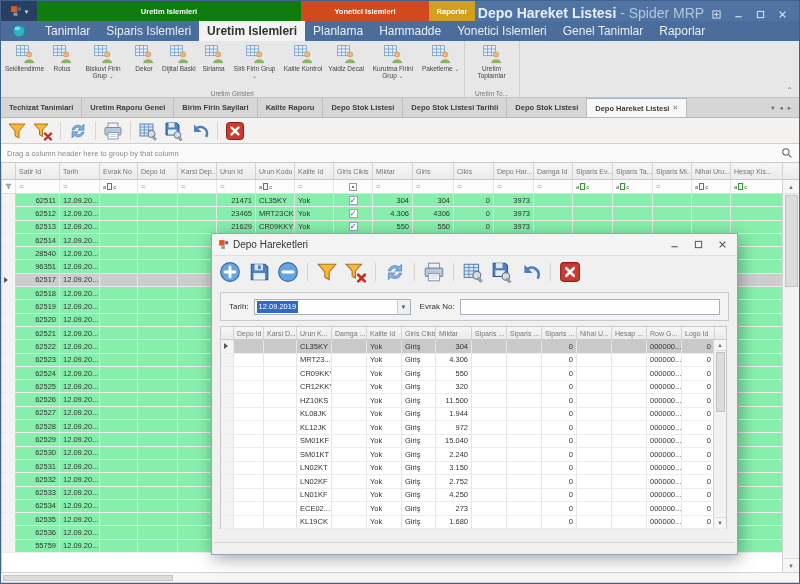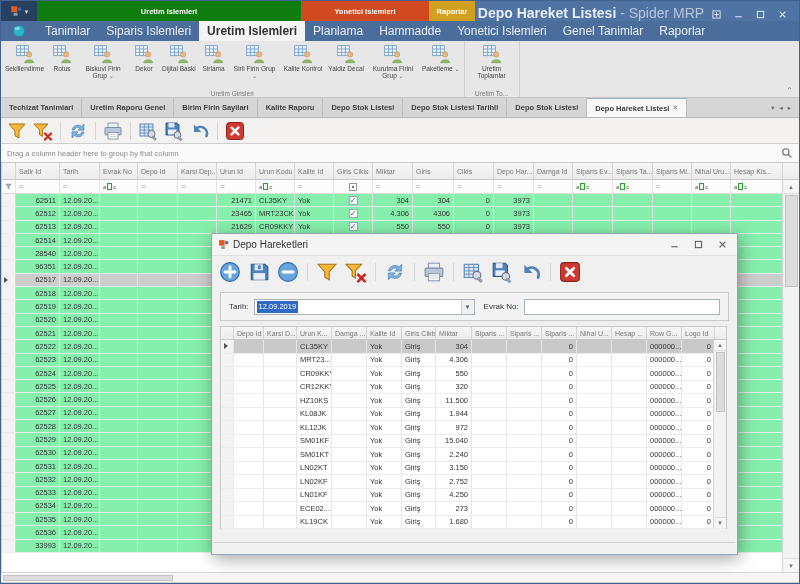--- a/index.html
+++ b/index.html
@@ -85,21 +85,21 @@
 
 
 .dialog{position:absolute;left:210px;top:232px;width:527px;height:322px;background:#f0f0f0;border:1px solid #96a5b8;box-shadow:2px 4px 16px rgba(0,0,0,.35)}
 .dlg-title{height:22px;display:flex;align-items:center;gap:4px;padding:0 6px;background:#f4f4f4;border-bottom:1px solid #e0e0e0;font-size:10px;color:#333}
 .dlg-controls{margin-left:auto;display:flex;gap:6px;color:#555}
 .dlg-toolbar{height:32px;display:flex;align-items:center;gap:5px;padding-left:6px;background:#f0f0f0}
 .groupbox{margin:4px 8px 0 8px;border:1px solid #c9c9c9;background:#f3f3f3}
 .groupbox .ghdr{height:14px;background:linear-gradient(#dcdcdc,#cfcfcf);display:flex;align-items:center;padding:0 6px;font-size:8px;font-weight:bold;color:#222}
 .gfields{display:flex;align-items:center;height:27px;padding:0 8px;gap:5px}
 .flabel{font-size:8px;color:#333;white-space:nowrap}
-.datecombo{width:221px;height:16px;background:#fff;border:1px solid #a8b0bb;display:flex;align-items:center}
+.datecombo{width:157px;height:16px;background:#fff;border:1px solid #a8b0bb;display:flex;align-items:center}
 .dateval{margin-left:2px;background:#2f6bc4;color:#fff;font-size:7.5px;padding:0 2px;line-height:12px}
 .datedd{margin-left:auto;width:13px;height:14px;border-left:1px solid #c9cfd8;background:#f0f0f0;display:flex;align-items:center;justify-content:center;font-size:6px;color:#555}
 .txtinput{flex:1;height:16px;background:#fff;border:1px solid #a8b0bb}
 .dgridwrap{position:relative;margin:5px 8px 0 8px;width:507px;height:203px;background:#fff;border:1px solid #c9c9c9}
 .dghead{height:13px;background:linear-gradient(#f6f6f6,#ebebeb);border-bottom:1px solid #c9c9c9}
 .dghead .hcell{font-size:7px;color:#777;display:flex;align-items:center;padding:0 3px;border-right:1px solid #d4d4d4;white-space:nowrap;overflow:hidden}
 .dgrow{height:13.5px;border-bottom:1px solid #ececec;background:#fff}
 .dgrow.sel{background:#c9c9c9}
 .dgrow .cell{font-size:7.5px;color:#333;display:flex;align-items:center;padding:0 3px;border-right:1px solid #e6e6e6;white-space:nowrap;overflow:hidden}
 .dgrow,.dghead{display:grid;grid-template-columns:var(--dcols)}
@@ -1120,21 +1120,21 @@
           <div class="cell r"></div>
           <div class="cell l"></div>
           <div class="cell l"></div>
           <div class="cell l"></div>
           <div class="cell l"></div>
           <div class="cell l"></div>
           <div class="cell l"></div>
         </div>
         <div class="grow">
           <div class="cell ind"></div>
-          <div class="cell r">33993</div>
+          <div class="cell r">55759</div>
           <div class="cell l">12.09.20...</div>
           <div class="cell l"></div>
           <div class="cell l"></div>
           <div class="cell l"></div>
           <div class="cell r"></div>
           <div class="cell l"></div>
           <div class="cell l"></div>
           <div class="cell c"></div>
           <div class="cell r"></div>
           <div class="cell r"></div>

